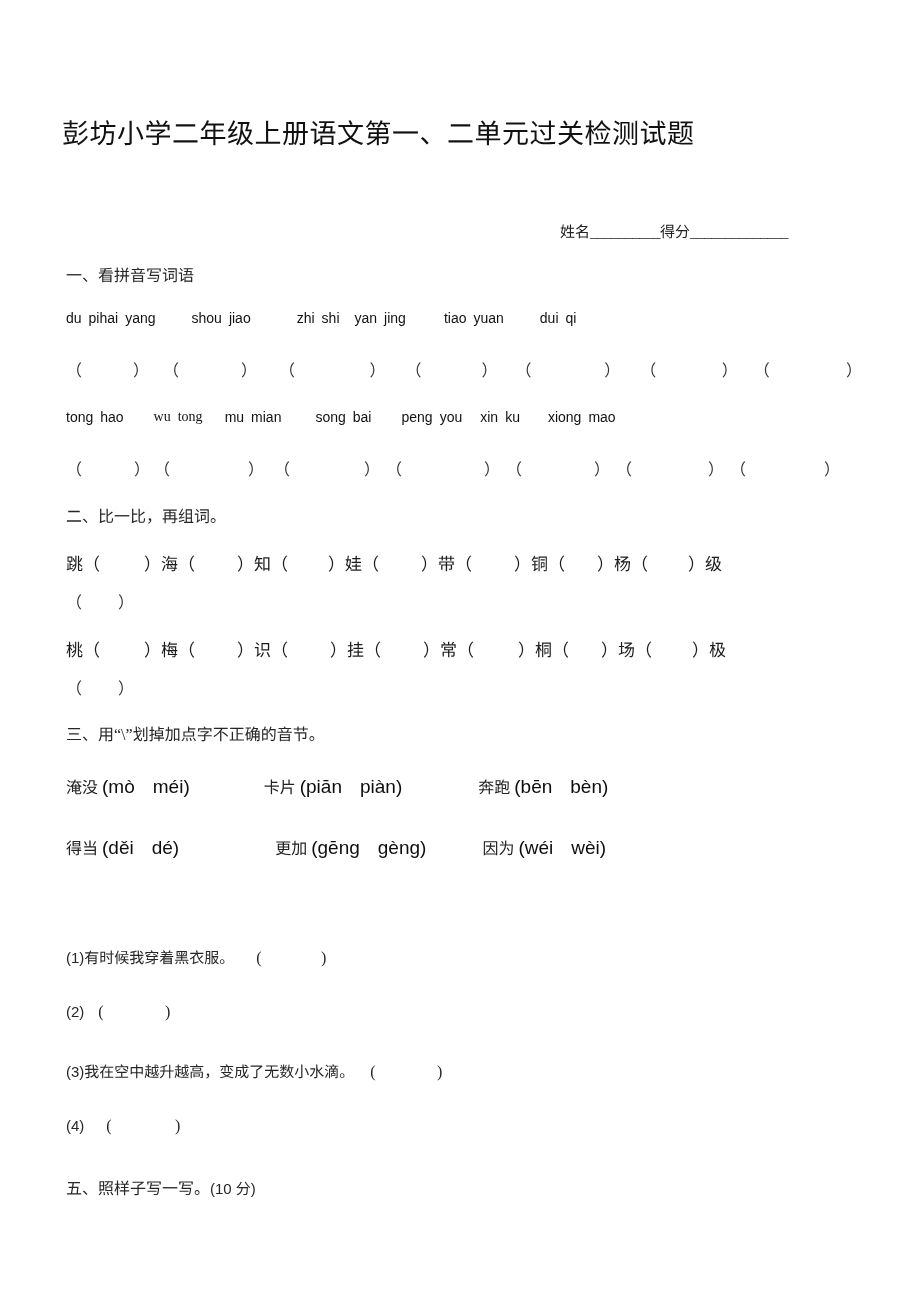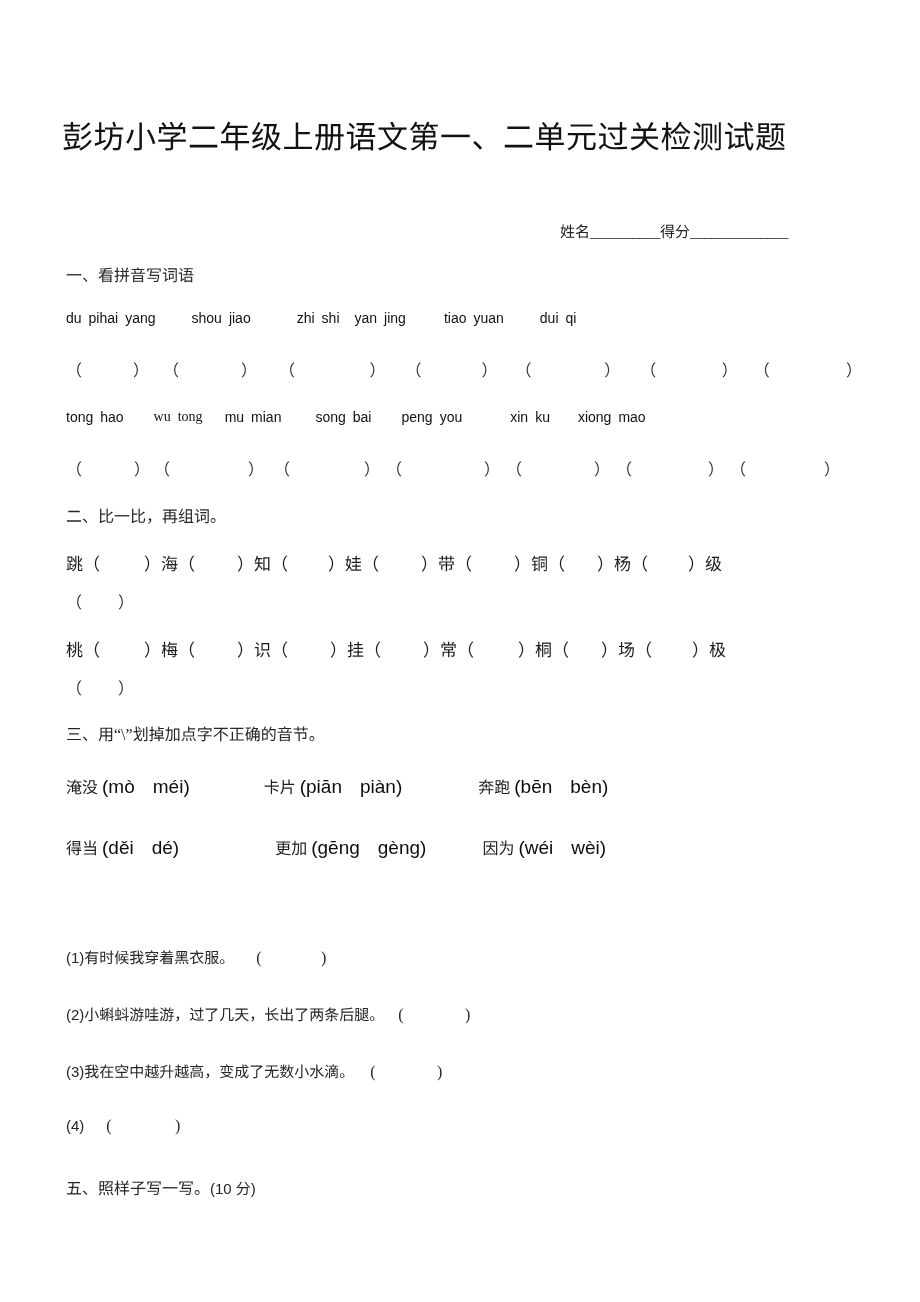--- a/index.html
+++ b/index.html
@@ -22,21 +22,21 @@
     background: #fff;
   }
 
   
   .doc-title {
     position: absolute;
     left: 62px;
     top: 112px;
     width: 800px;
     font-family: "Liberation Sans", "DejaVu Sans", sans-serif;
-    font-size: 31px;
+    font-size: 27px;
     font-weight: 400;
     letter-spacing: 0.5px;
     color: #111;
     white-space: nowrap;
   }
 
   
   .idline {
     position: absolute;
     left: 560px;
@@ -224,21 +224,21 @@
         <span class="p">（</span>
         <span class="p">）</span>
       </span>
     </div>
   <div class="pinyin-row" id="s1-pinyin-1" style="top:409px">
       <span class="word"><span class="syl">tong</span><span class="syl">hao</span></span>
       <span class="word" style="margin-left: 30px; font-family: Liberation Serif, serif;"><span class="syl">wu</span><span class="syl">tong</span></span>
       <span class="word" style="margin-left: 22px;"><span class="syl">mu</span><span class="syl">mian</span></span>
       <span class="word" style="margin-left: 34px;"><span class="syl">song</span><span class="syl">bai</span></span>
       <span class="word" style="margin-left: 30px;"><span class="syl">peng</span><span class="syl">you</span></span>
-      <span class="word" style="margin-left: 48px;"><span class="syl">xin</span><span class="syl">ku</span></span>
+      <span class="word" style="margin-left: 18px;"><span class="syl">xin</span><span class="syl">ku</span></span>
       <span class="word" style="margin-left: 28px;"><span class="syl">xiong</span><span class="syl">mao</span></span>
     </div>
   <div class="bracket-row" id="s1-blanks-1" style="top:456px">
       <span class="blank" style="width: 84px;">
         <span class="p">（</span>
         <span class="p">）</span>
       </span>
       <span class="blank" style="width: 110px; margin-left: 4px;">
         <span class="p">（</span>
         <span class="p">）</span>
@@ -412,21 +412,20 @@
   <div class="sent" id="s4-item-0" style="top:946px">
       <span class="num">(1)</span>
       <span>有时候我穿着黑衣服。</span>
       <span class="blank" style="width: 70px; margin-left: 22px;">
         <span class="p">(</span>
         <span class="p">)</span>
       </span>
     </div>
   <div class="sent" id="s4-item-1" style="top:1003px">
       <span class="num">(2)</span>
-      <span>小蝌蚪游哇游，过了几天，长出了两条后腿。</span>
       <span class="blank" style="width: 72px; margin-left: 14px;">
         <span class="p">(</span>
         <span class="p">)</span>
       </span>
     </div>
   <div class="sent" id="s4-item-2" style="top:1060px">
       <span class="num">(3)</span>
       <span>我在空中越升越高，变成了无数小水滴。</span>
       <span class="blank" style="width: 72px; margin-left: 16px;">
         <span class="p">(</span>

